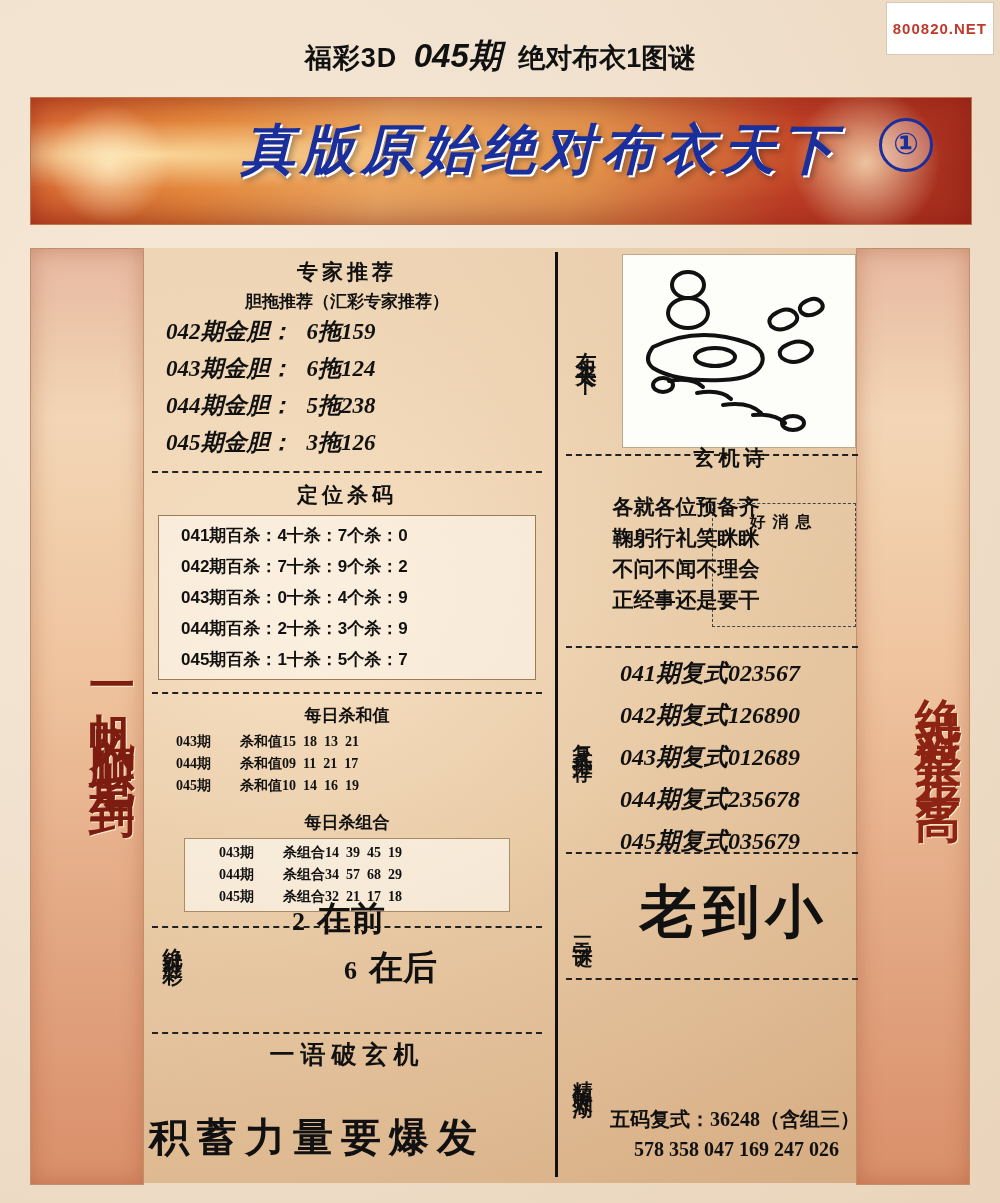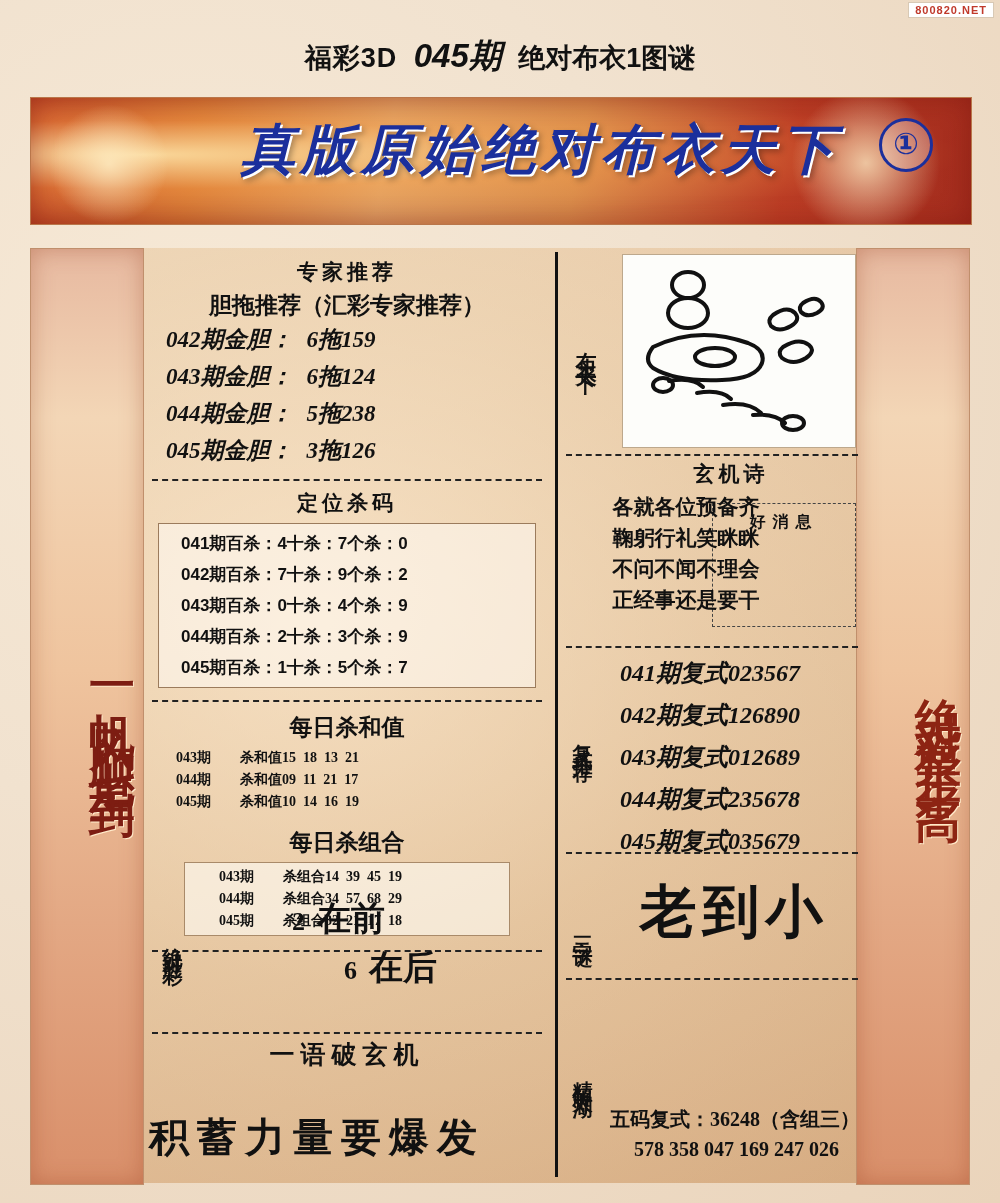--- a/index.html
+++ b/index.html
@@ -12,23 +12,23 @@
   }
   .page{
     position:absolute;inset:0;
     background:
       radial-gradient(circle at 20% 30%, #f7e9d6 0%, #f1e2cf 40%, #ead4bb 100%);
   }
   
   .watermark{
     position:absolute;top:2px;right:6px;
     background:#fff;color:#c0392b;
-    font-size:11px;font-weight:bold;
+    font-size:15px;font-weight:bold;
     border:1px solid #d8c9b5;
-    padding:1px 6px;letter-spacing:1px;
+    padding:17px 6px;letter-spacing:1px;
   }
   
   .header{
     position:absolute;top:34px;left:0;width:1000px;
     text-align:center;
     color:#111;
   }
   .header .h-lottery{font-size:27px;font-weight:bold;letter-spacing:1px;}
   .header .h-issue{font-size:33px;font-weight:bold;font-style:italic;margin:0 12px;}
   .header .h-name{font-size:27px;font-weight:bold;}
@@ -110,21 +110,21 @@
     border-top:2px dashed #222;
     margin:0;height:0;
   }
   
   .sect-title{
     font-family:"Liberation Serif","DejaVu Serif",serif;
     font-size:21px;font-weight:bold;color:#111;text-align:center;letter-spacing:4px;
   }
   .sub-title{
     font-family:"Liberation Serif","DejaVu Serif",serif;
-    font-size:23px;font-weight:bold;color:#111;text-align:center;margin-top:4px;
+    font-size:17px;font-weight:bold;color:#111;text-align:center;margin-top:4px;
   }
   .gold-row{
     font-family:"Liberation Serif","DejaVu Serif",serif;
     font-size:23px;font-weight:bold;font-style:italic;color:#111;
     padding:3px 0 3px 24px;white-space:nowrap;
   }
   .gold-row .val{margin-left:14px;}
   
   .kill-row{
     font-family:Liberation Sans, sans-serif;
@@ -360,21 +360,21 @@
               <path d="M100 150 q26 -4 38 8"></path>
               <path d="M130 160 q22 -2 32 8"></path>
               <ellipse cx="40" cy="130" rx="10" ry="7"></ellipse>
               <ellipse cx="170" cy="168" rx="11" ry="7"></ellipse>
             </g>
           </svg>
         </div>
 
         <div class="dash" style="position:absolute;left:0;top:206px;width:292px;"></div>
 
-        <div style="position:absolute;left:40px;top:212px;width:250px;">
+        <div style="position:absolute;left:40px;top:196px;width:250px;">
           <div class="sect-title">玄机诗</div>
         </div>
 
         <div class="good-news">
           <span>好消息</span>
         </div>
 
         <div class="poem" style="position:absolute;left:0;top:244px;width:240px;">
           <div>各就各位预备齐</div>
           <div>鞠躬行礼笑眯眯</div>

